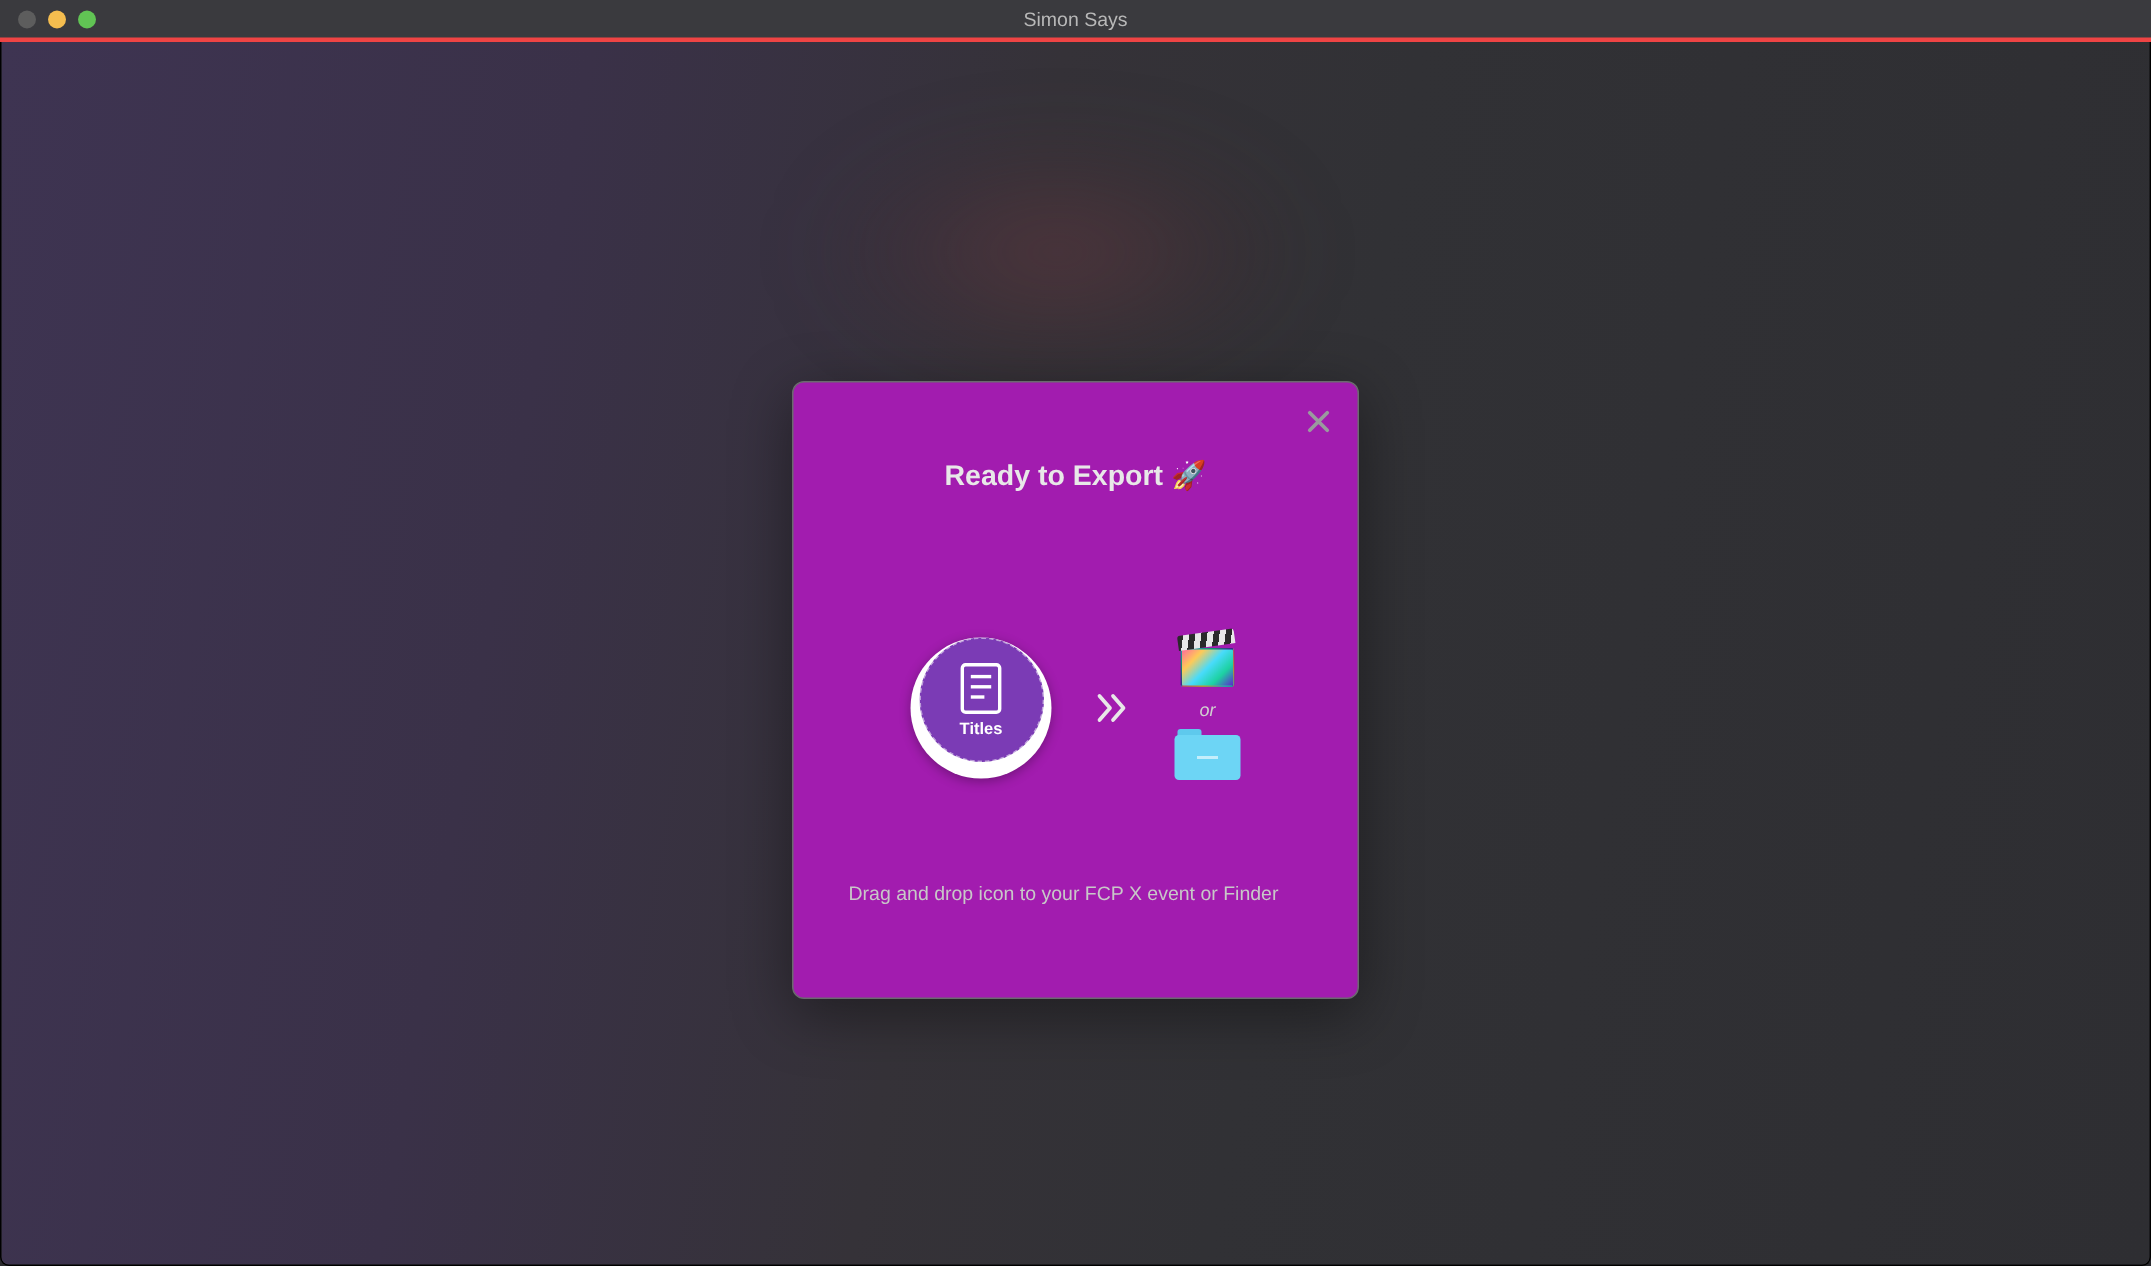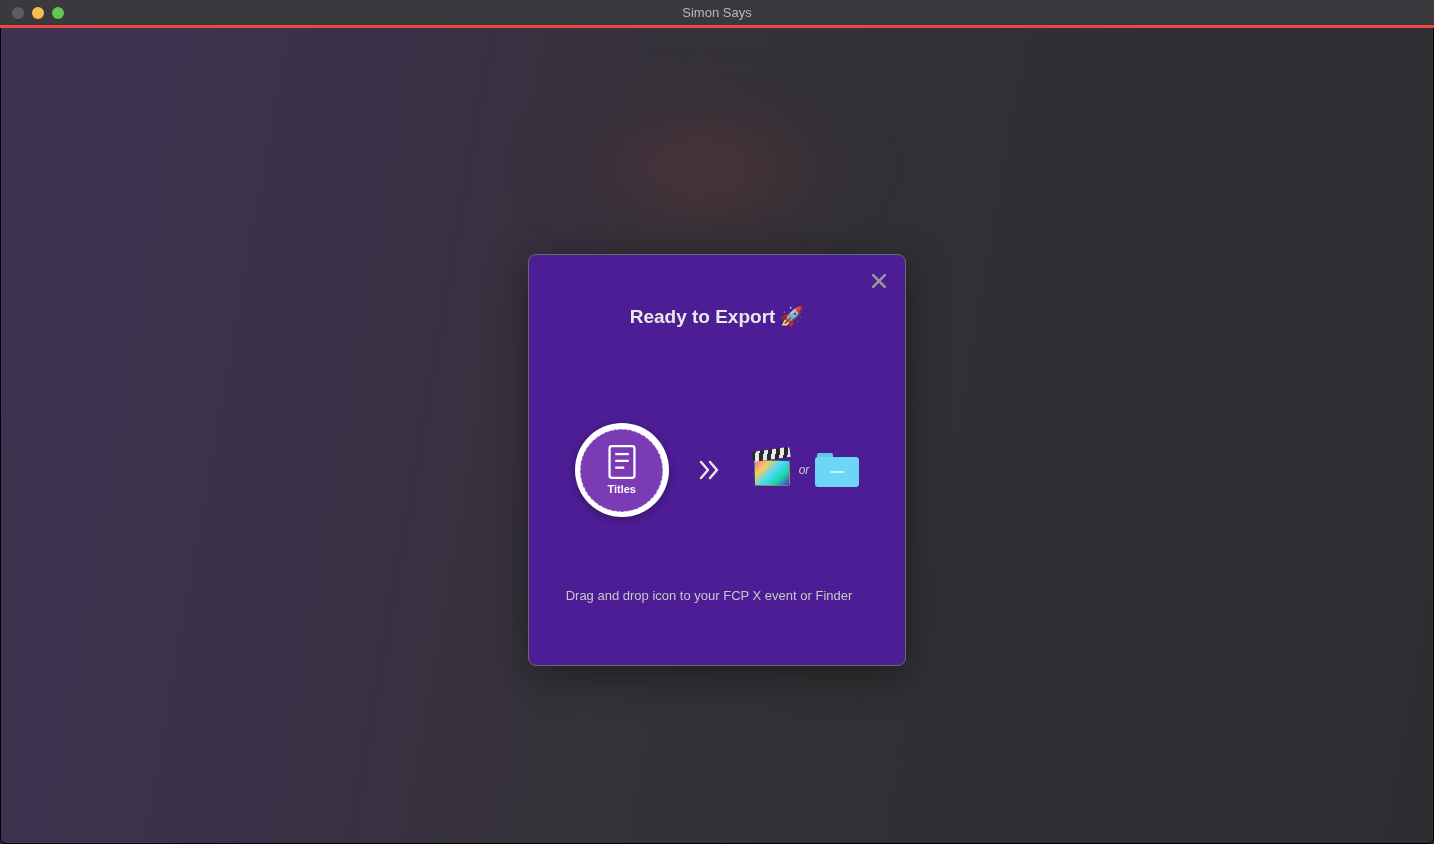--- a/index.html
+++ b/index.html
@@ -82,21 +82,21 @@
       filter: blur(25px);
     }
 
     .modal {
       position: absolute;
       top: 226px;
       left: 50%;
       transform: translateX(-50%);
       width: 378px;
       height: 412px;
-      background: #4c1d95;
+      background: #a21caf;
       border: 1px solid #6a6a6e;
       border-radius: 8px;
       box-shadow: 0 10px 40px rgba(0,0,0,0.4);
     }
 
     .close-btn {
       position: absolute;
       top: 14px;
       right: 14px;
       width: 24px;
@@ -127,21 +127,20 @@
       gap: 30px;
       margin-top: 95px;
     }
 
     .titles-badge {
       width: 94px;
       height: 94px;
       border-radius: 50%;
       background: #fff;
       display: flex;
-      align-items: center;
       justify-content: center;
       cursor: grab;
       box-shadow: 0 2px 8px rgba(0,0,0,0.3);
     }
 
     .titles-inner {
       width: 83px;
       height: 83px;
       border-radius: 50%;
       background: #7b3bb5;
@@ -165,21 +164,21 @@
     }
 
     .arrows {
       color: #e8e8e8;
       display: flex;
       align-items: center;
     }
 
     .targets {
       display: flex;
-      flex-direction: row;
+      flex-direction: column;
       align-items: center;
       gap: 6px;
     }
 
     .fcp-icon {
       width: 42px;
       height: 36px;
       position: relative;
     }
 

